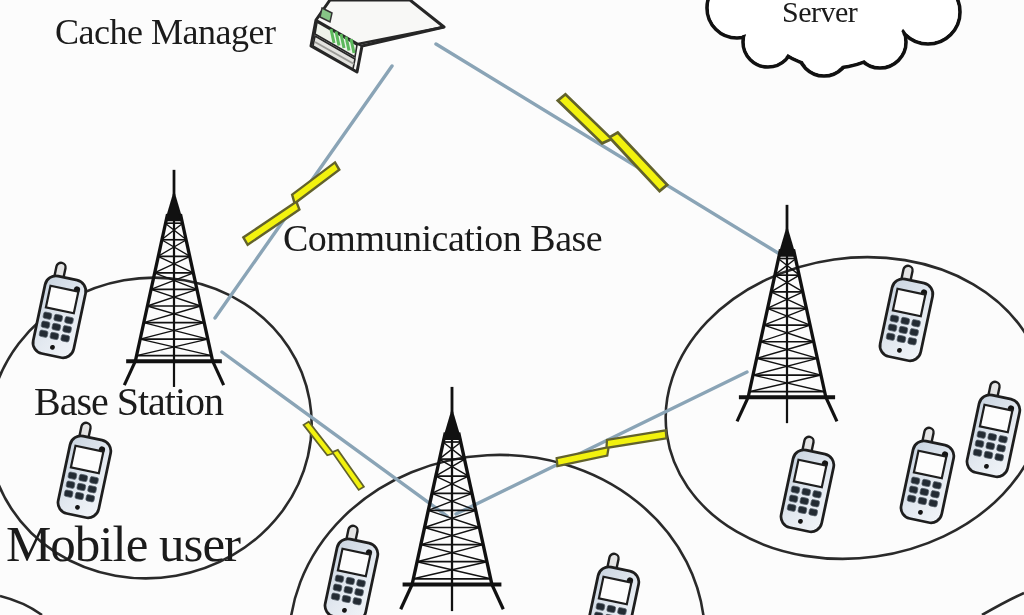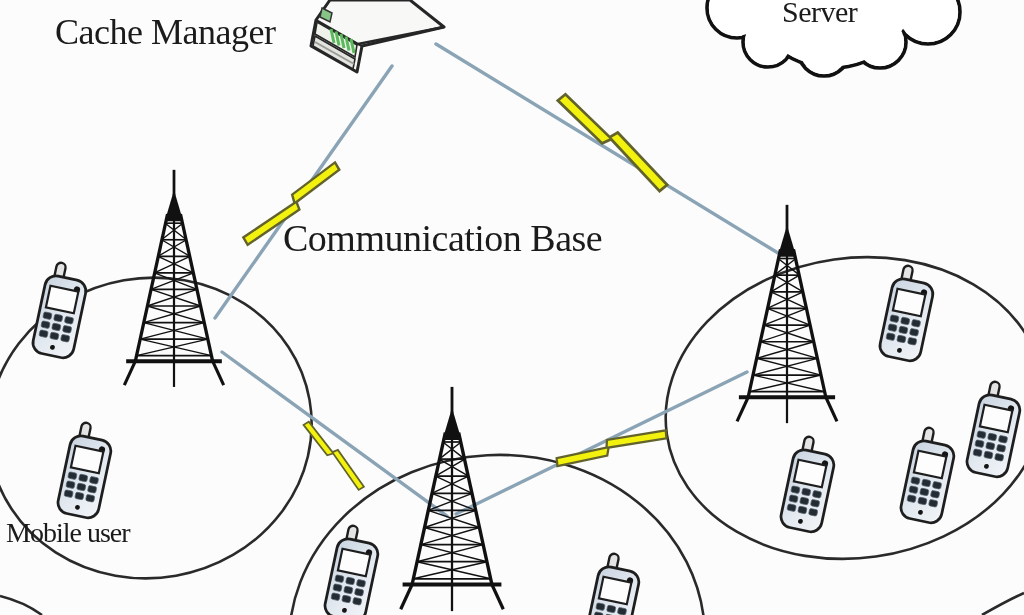--- a/index.html
+++ b/index.html
@@ -15,21 +15,21 @@
   }
   .stage svg{position:absolute;left:0;top:0;}
   .lbl{
     position:absolute;color:var(--text);line-height:1;white-space:nowrap;
     letter-spacing:-0.5px;
   }
   .lbl-cache{left:55px;top:14px;font-size:36px;}
   .lbl-server{left:782px;top:-3px;font-size:30px;}
   .lbl-comm{left:283px;top:219px;font-size:38px;}
   .lbl-base{left:34px;top:382px;font-size:40px;letter-spacing:-1px;}
-  .lbl-mobile{left:6px;top:519px;font-size:28px;letter-spacing:-1px;}
+  .lbl-mobile{left:6px;top:519px;font-size:51px;letter-spacing:-1px;}
 </style>
 </head>
 <body>
 
 <div class="stage">
 
   <svg width="1024" height="615" viewBox="0 0 1024 615">
     <defs>
       <linearGradient id="phoneGrad" x1="0" y1="0" x2="1" y2="1">
         <stop offset="0" stop-color="#c9d4e0"></stop>
@@ -163,14 +163,15 @@
       <polygon points="315,36 355,59 353,69 313,46" fill="#e3e3df" stroke="#262626" stroke-width="1.6"></polygon>
       <line x1="315" y1="42" x2="354" y2="64" stroke="#9a9a96" stroke-width="2"></line>
       <polygon points="322,8 332,13 330,22 320,17" fill="#86c586" stroke="#333" stroke-width="1.5"></polygon>
       <polyline points="362,46 358,44" fill="none" stroke="#262626" stroke-width="2.4"></polyline>
     </g>
   </svg>
 
   <div class="lbl lbl-cache">Cache Manager</div>
   <div class="lbl lbl-server">Server</div>
   <div class="lbl lbl-comm">Communication Base</div>
+  <div class="lbl lbl-base">Base Station</div>
   <div class="lbl lbl-mobile">Mobile user</div>
 </div>
 
 </body></html>

